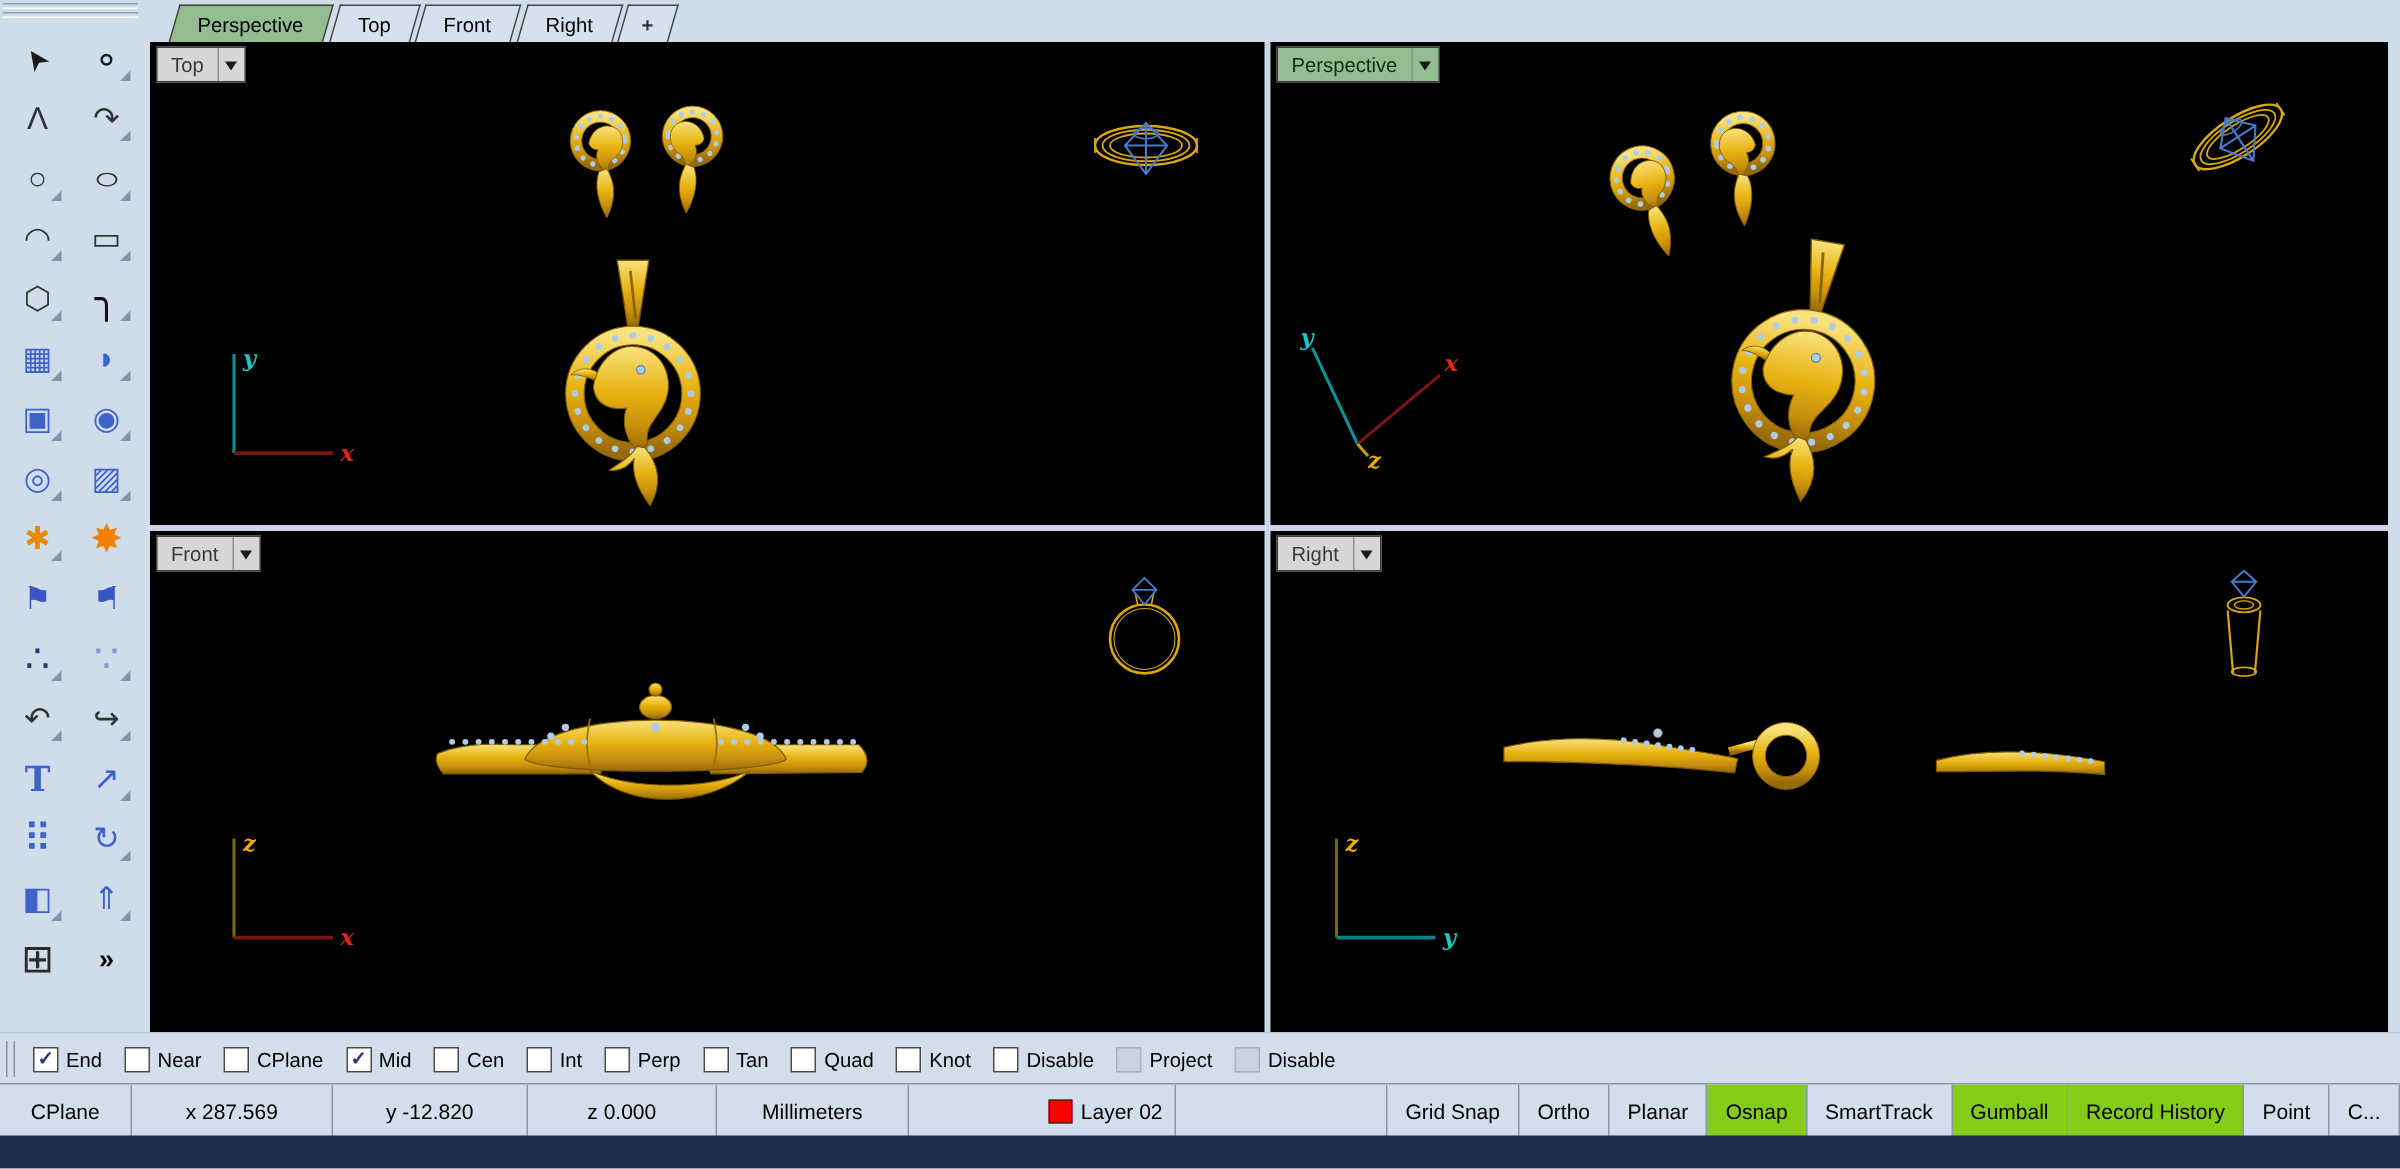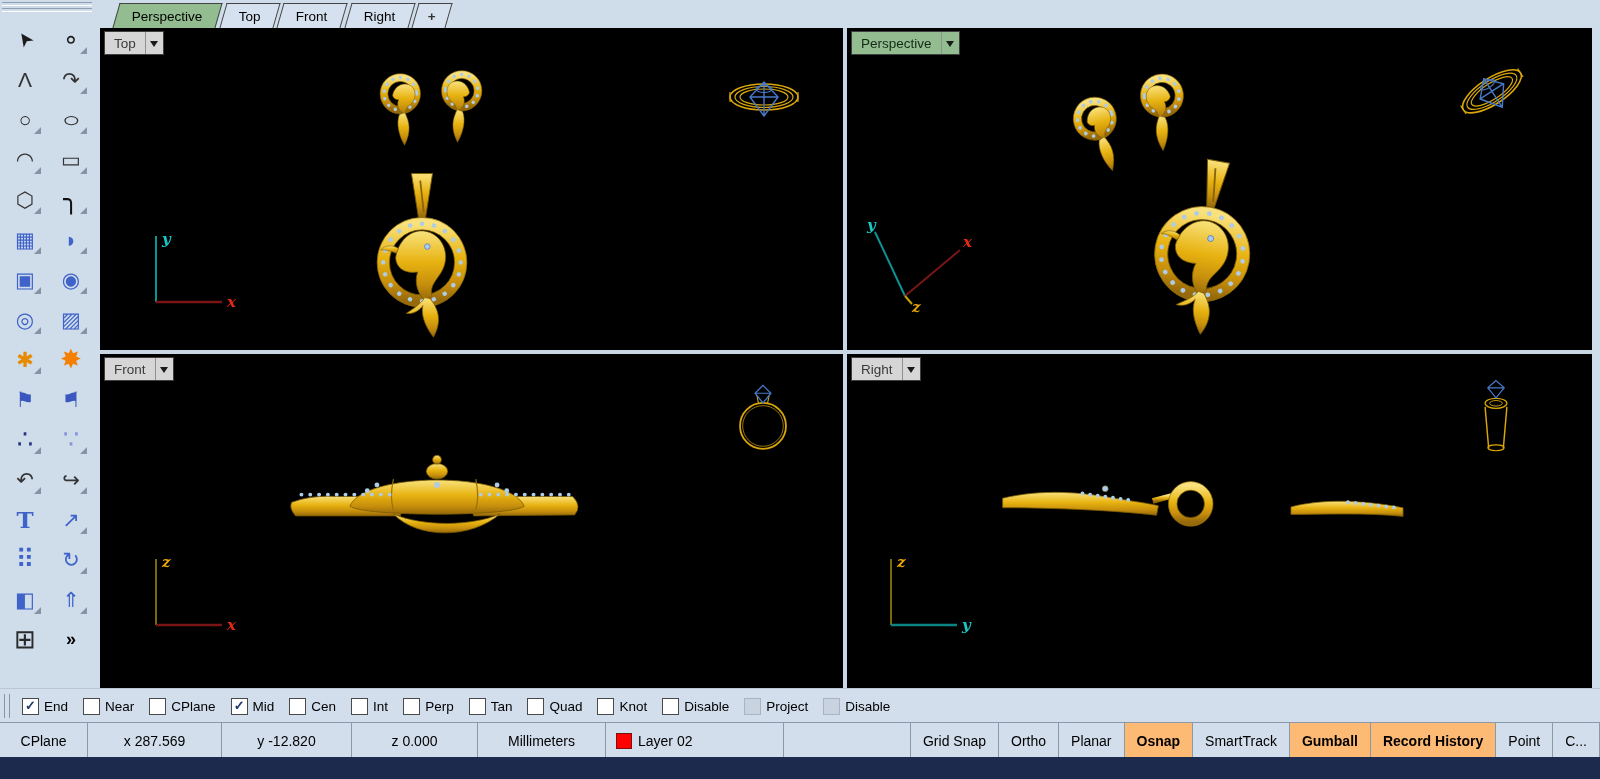--- a/index.html
+++ b/index.html
@@ -53,24 +53,24 @@
   .vgrip{width:4px;height:24px;border-left:1px solid #8894a4;border-right:1px solid #8894a4;margin:0 12px 0 4px;}
   .snap{display:flex;align-items:center;gap:5px;margin-right:15px;font-size:13.5px;color:#000;cursor:pointer;white-space:nowrap;}
   .cb{width:15px;height:15px;background:#fff;border:1px solid #4a4a4a;display:flex;align-items:center;justify-content:center;}
   .cb .mark{font-size:13px;font-weight:bold;color:transparent;margin-top:-1px;}
   .cb.on .mark{color:#223a6e;}
   .snap.off-state .cb{background:#c9d3df;border-color:#a8b4c2;}
 
   
   .statusbar{position:absolute;left:0;top:722px;width:1600px;height:35px;background:#d2deec;border-top:1px solid #8a98a8;display:flex;align-items:stretch;font-size:14px;color:#000;overflow:hidden;}
   .cell{display:flex;align-items:center;justify-content:center;border-right:1px solid #8a98a8;padding:0 8px;box-sizing:border-box;white-space:nowrap;}
-  .w-cplane{width:88px;}.w-x{width:134px;}.w-y{width:130px;}.w-z{width:126px;}.w-mm{width:128px;}.w-layer{width:178px;justify-content:flex-start;padding-left:10px;}
+  .w-cplane{width:88px;}.w-x{width:134px;}.w-y{width:130px;}.w-z{width:126px;}.w-mm{width:128px;}.w-layer{width:178px;justify-content:flex-end;padding-left:10px;}
   .sb-spacer{flex:1;border-right:1px solid #8a98a8;}
   .pane{padding:0 12px;cursor:pointer;}
-  .pane.bold{font-weight:bold;background:#fdba74;}
+  .pane.bold{font-weight:normal;background:#84cc16;}
   .swatch{width:14px;height:14px;border:1px solid #7a1010;margin-right:6px;flex:none;}
 
   .bottombar{position:absolute;left:0;top:757px;width:1600px;height:22px;background:#1c2a4e;}
 </style>
 </head>
 <body>
 
 <div class="app">
 
   <svg width="0" height="0" style="position:absolute" aria-hidden="true">

